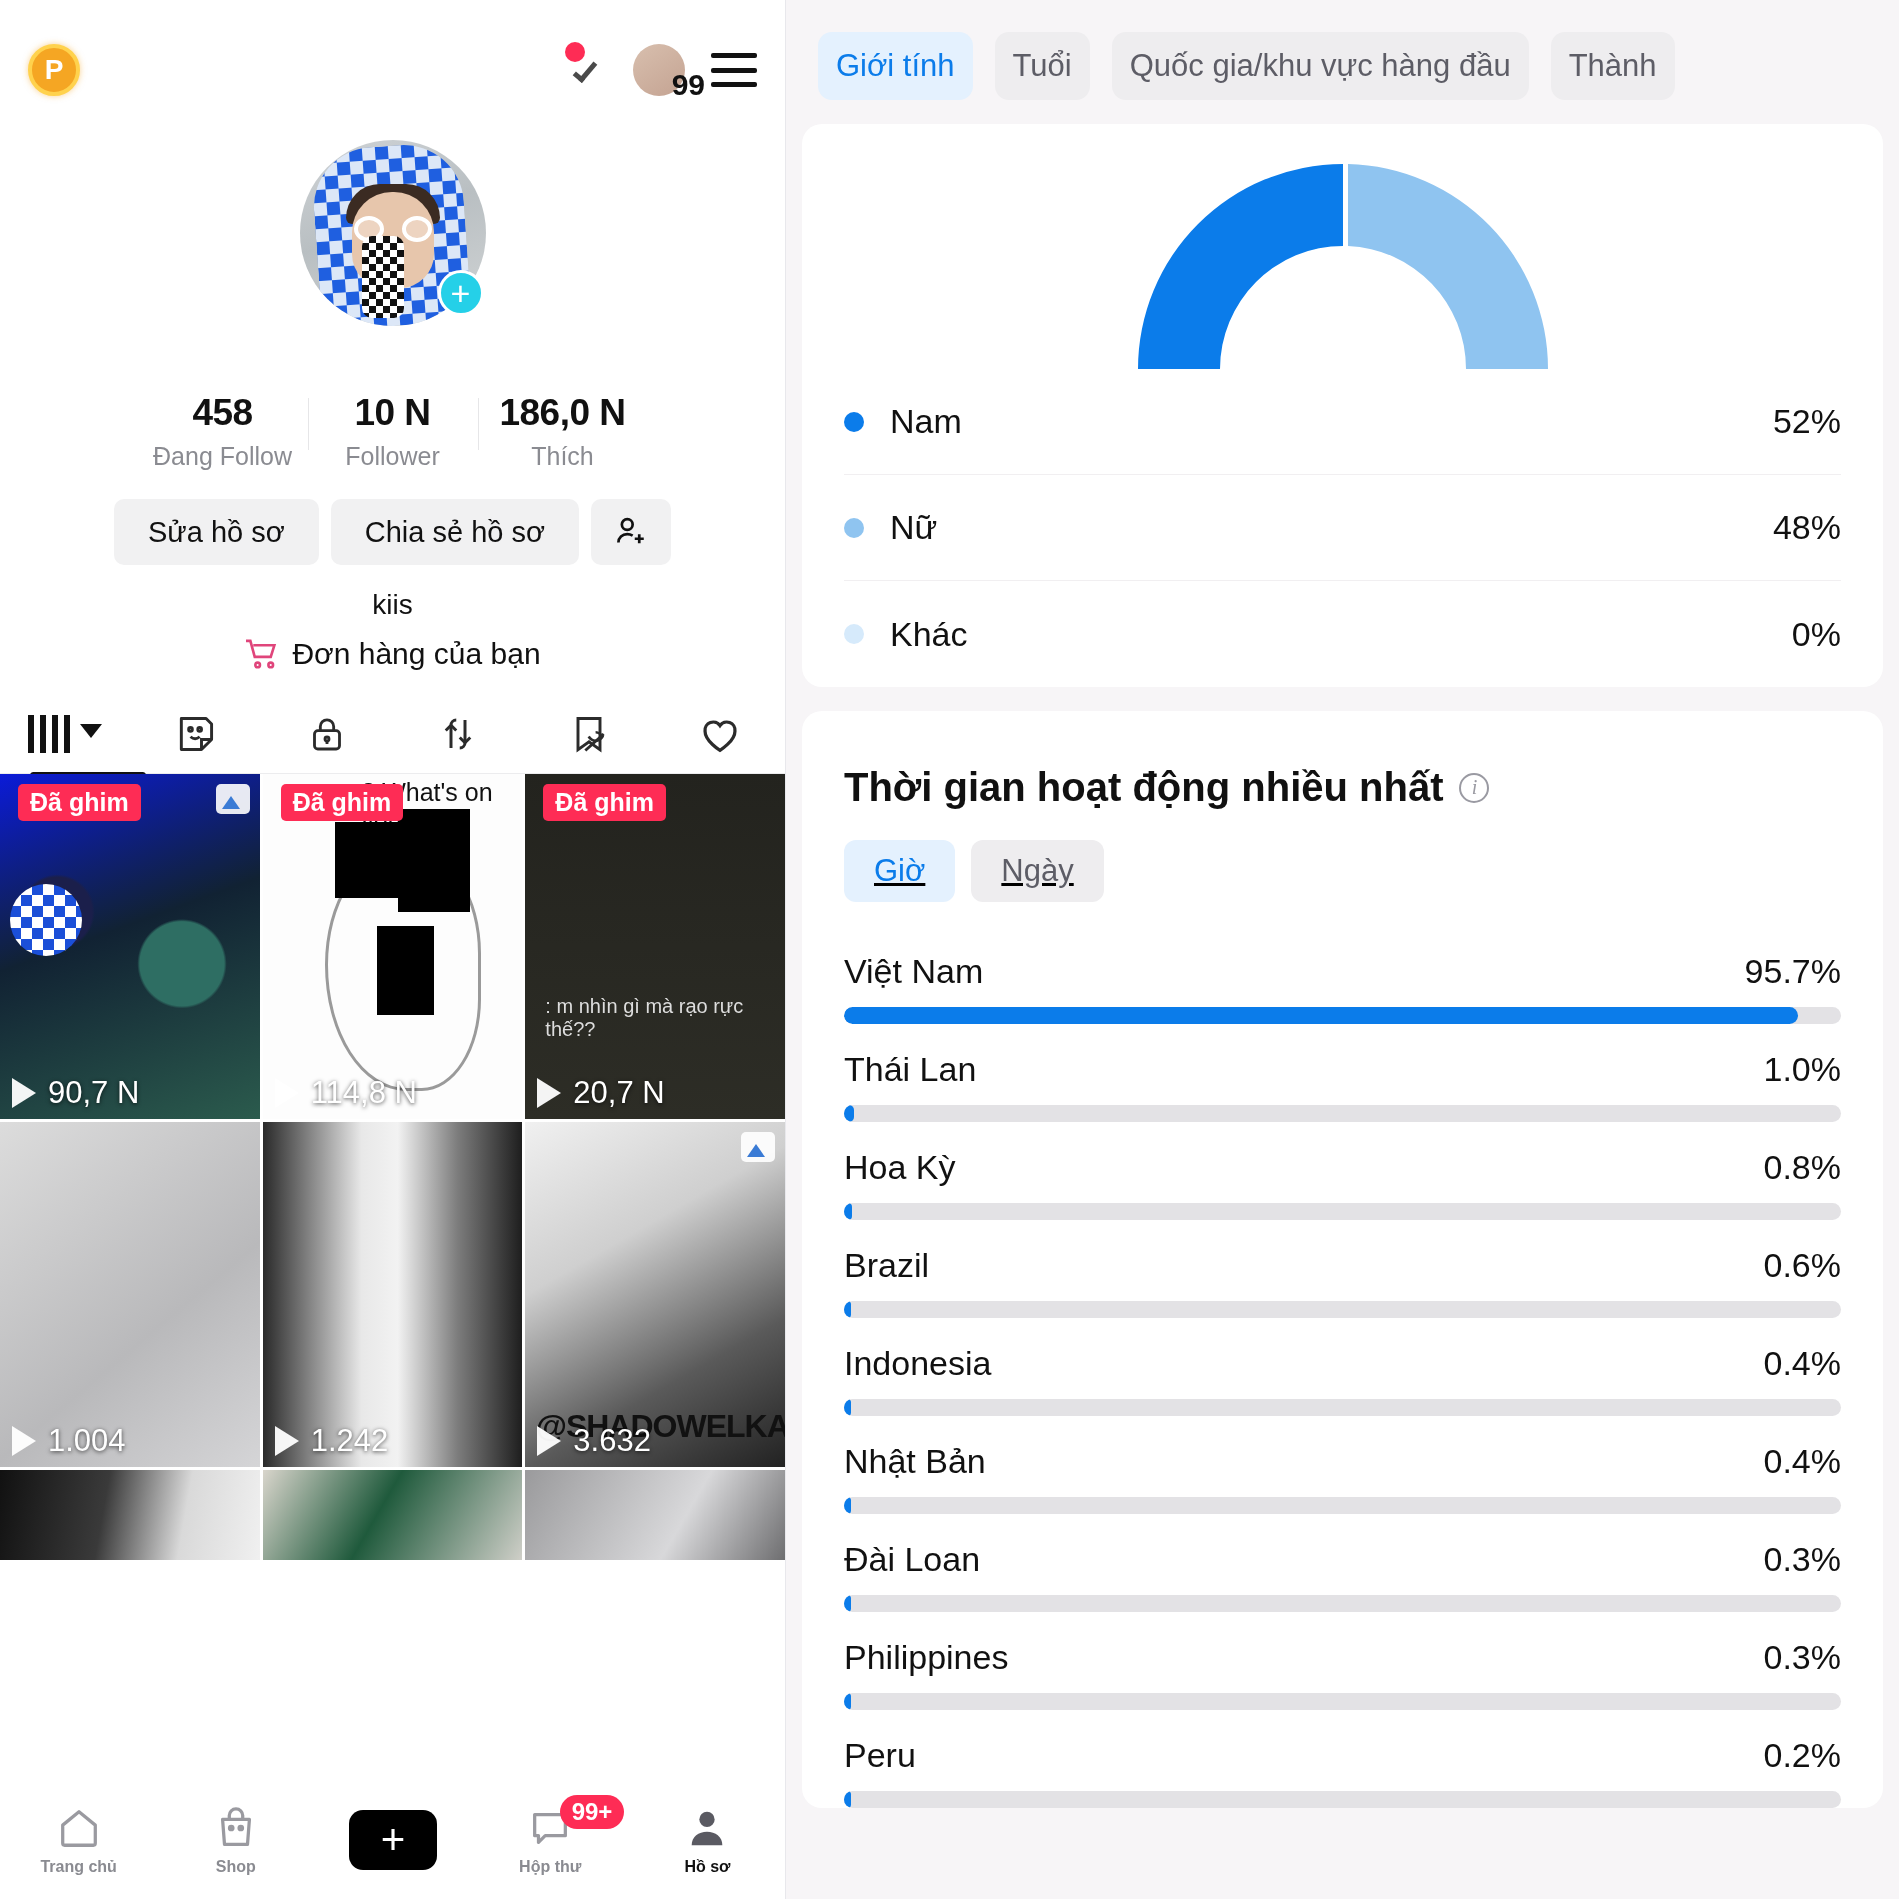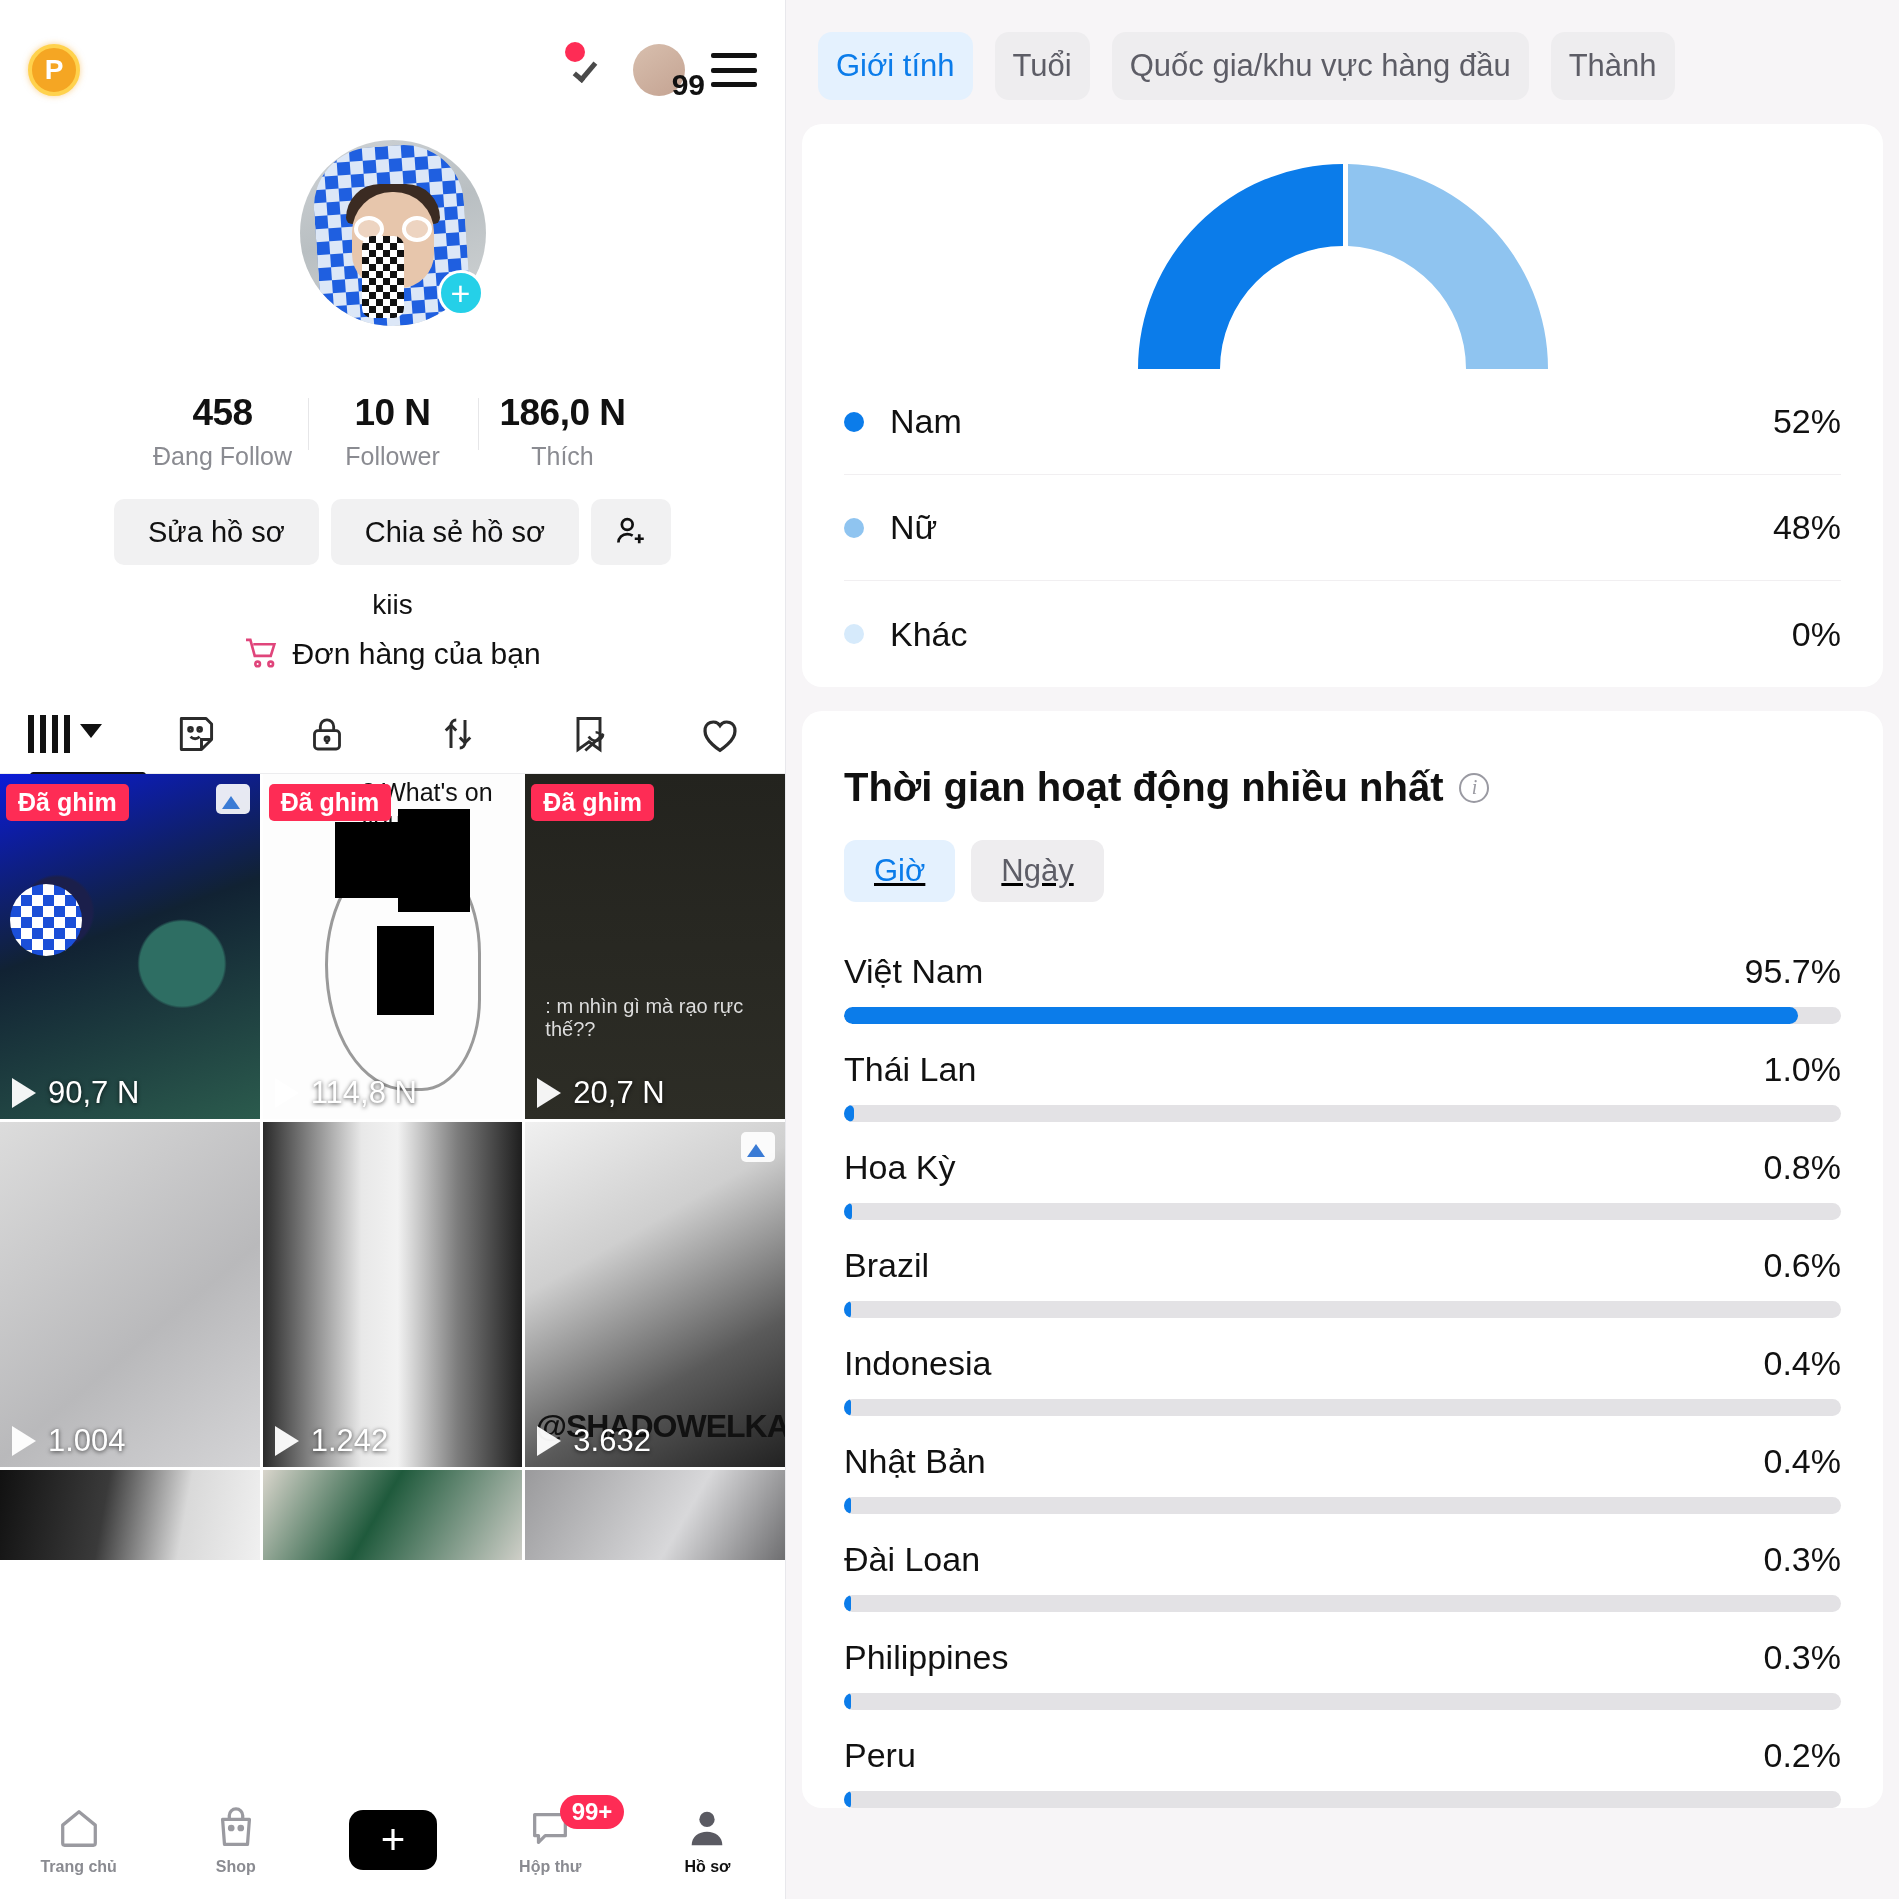--- a/index.html
+++ b/index.html
@@ -133,21 +133,21 @@
     font-size: 29px; color: #111; padding: 0 34px;
     border: none;
   }
   .btn-icon { width: 80px; padding: 0; }
   .adduser-svg { width: 36px; height: 38px; }
 
   .handle-name {
     text-align: center; font-size: 28px; color: #111; margin-top: 24px;
   }
   .orders-row {
-    display: flex; align-items: flex-start; justify-content: center; gap: 12px;
+    display: flex; align-items: center; justify-content: center; gap: 12px;
     margin-top: 16px;
   }
   .cart-svg { width: 36px; height: 32px; }
   .orders-txt { font-size: 30px; color: #111; font-weight: 500; }
 
   .tab-icons {
     display: flex; align-items: flex-end; margin-top: 24px; height: 78px;
     position: relative;
   }
   .tab-cell { flex: 1; display: flex; align-items: center; justify-content: center; height: 100%; position: relative; }
@@ -159,21 +159,21 @@
     position: absolute; left: 30px; bottom: -6px;
     width: 116px; height: 7px; background: #111; border-radius: 4px;
   }
   .tab-sep { height: 1px; background: #ececee; }
 
   
   .vgrid { display: grid; grid-template-columns: repeat(3, 1fr); gap: 3px; background: #fff; }
   .vcell { position: relative; height: 345px; overflow: hidden; }
   .vcell.short { height: 90px; }
   .pin-badge {
-    position: absolute; left: 6px; top: 10px;
+    position: absolute; left: 18px; top: 10px;
     background: #fe2c55; color: #fff; font-size: 25px; font-weight: 600;
     padding: 4px 12px; border-radius: 5px;
   }
   .views {
     position: absolute; left: 12px; bottom: 8px;
     display: flex; align-items: center; gap: 12px;
     color: #fff; font-size: 31px;
     text-shadow: 0 1px 4px rgba(0,0,0,.7);
   }
   .play-tri {

